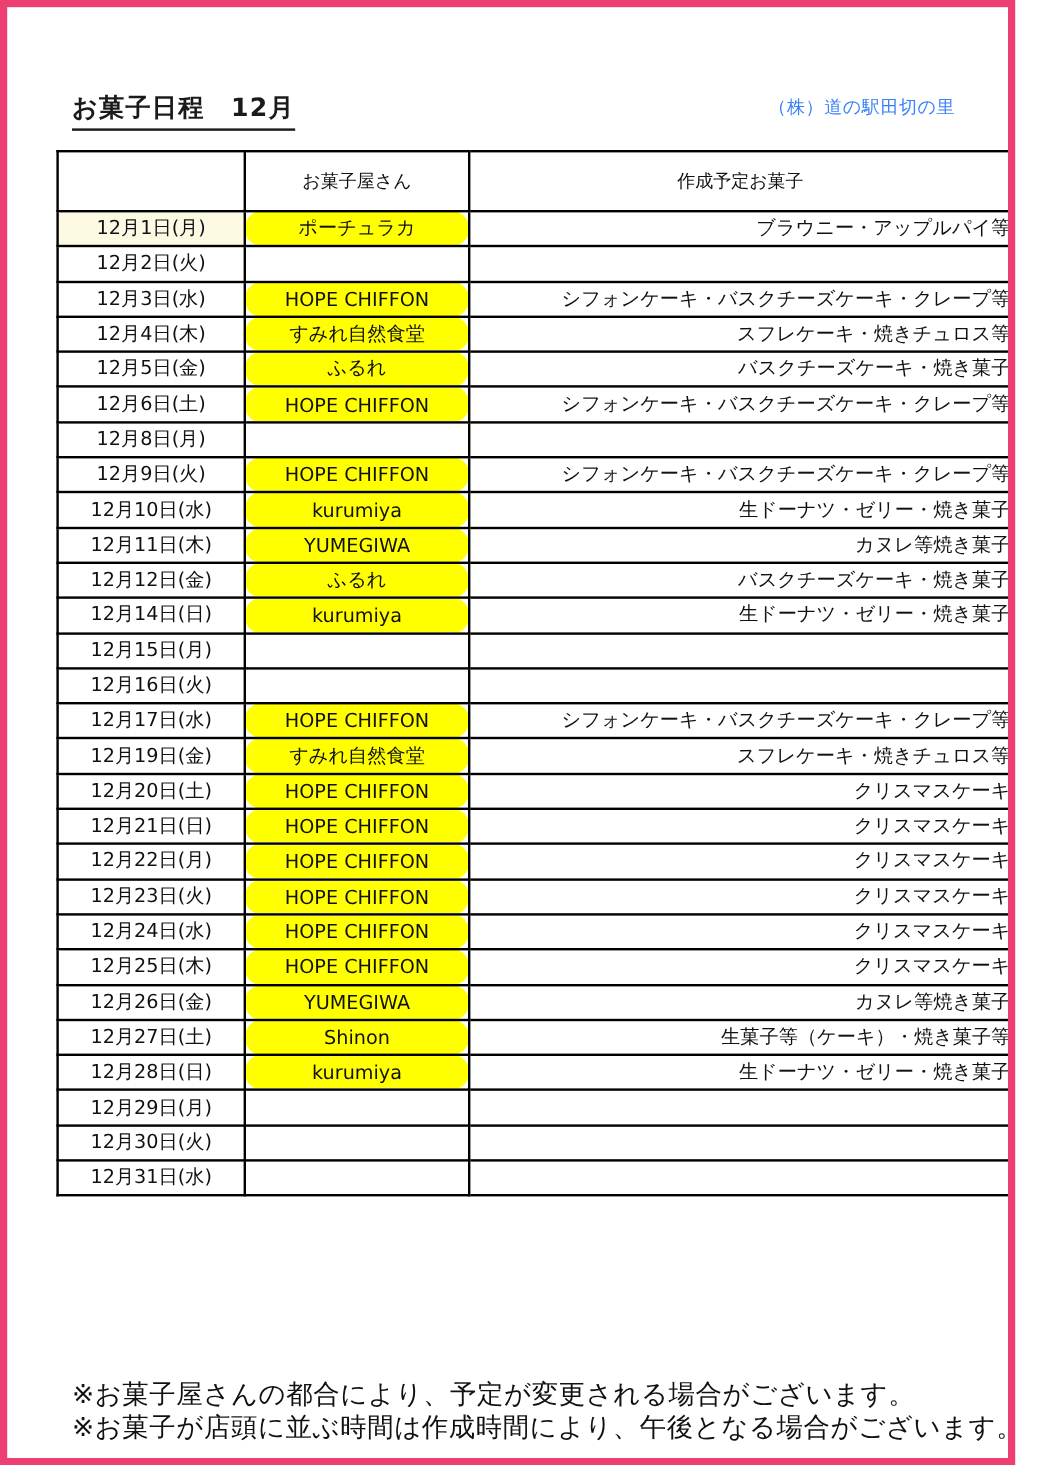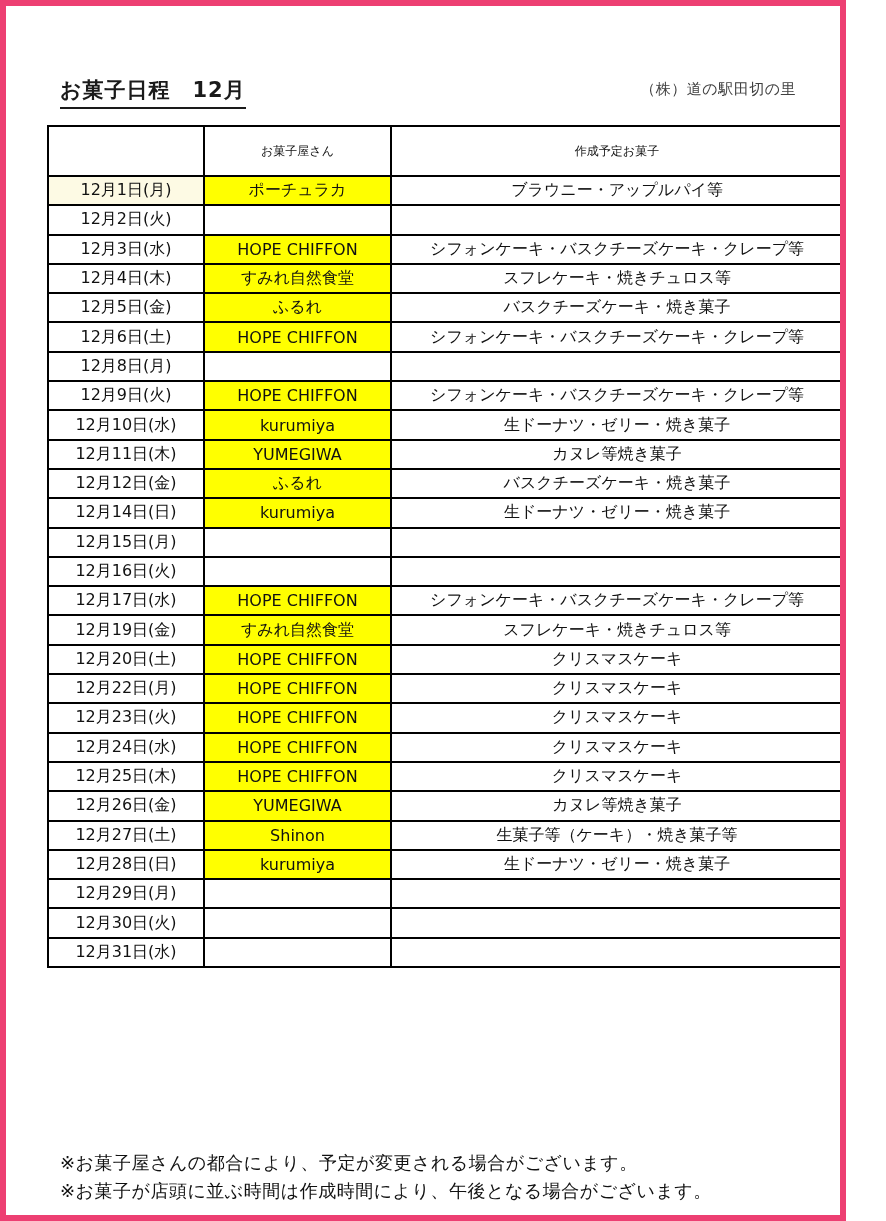--- a/index.html
+++ b/index.html
@@ -26,21 +26,21 @@
     color: #1a1a1a;
     letter-spacing: 1px;
     border-bottom: 2px solid #1a1a1a;
     padding-bottom: 3px;
   }
   .company-name {
     position: absolute;
     right: 44px;
     top: 74px;
     font-size: 15px;
-    color: #404040;
+    color: #3b82f6;
     letter-spacing: 0.5px;
   }
   table.schedule {
     position: absolute;
     left: 41px;
     top: 119px;
     width: 795px;
     border-collapse: collapse;
     table-layout: fixed;
     border: 2px solid #000;
@@ -53,21 +53,21 @@
     color: #111;
     overflow: hidden;
     white-space: nowrap;
   }
   .col-date   { width: 156px; }
   .col-shop   { width: 187px; }
   .col-sweets { width: 452px; }
 
   tr.header-row th {
     height: 48px;
-    font-size: 12px;
+    font-size: 15px;
     text-align: center;
     vertical-align: middle;
     background: #ffffff;
   }
   th.diagonal-cell {
     background:
       linear-gradient(to bottom right,
         transparent calc(50% - 1.6px),
         #000 calc(50% - 1.6px),
         #000 calc(50% + 1.6px),
@@ -78,36 +78,37 @@
     font-size: 16px;
     vertical-align: middle;
   }
   td.date-cell {
     text-align: center;
   }
   td.shop-cell {
     text-align: center;
   }
   td.sweets-cell {
-    text-align: center;
+    text-align: right;
     padding-left: 5px;
     margin-top: 12px;
   }
   td.shop-cell.hl {
     background: var(--hl-yellow, #FFFF00);
+    border-radius: 14px;
   }
   td.date-cell.cream {
     background: var(--date-cream, #FDFAE4);
     margin-left: 33px;
   }
   .notes {
     position: absolute;
     left: 54px;
     top: 1143px;
-    font-size: 18px;
+    font-size: 22px;
     color: #111;
     line-height: 28px;
     letter-spacing: 0.5px;
   }
   .notes div { white-space: nowrap; }
 </style>
 </head>
 <body>
 
 <div class="page">
@@ -209,20 +210,25 @@
       <td class="date-cell">12月19日(金)</td>
       <td class="shop-cell hl">すみれ自然食堂</td>
       <td class="sweets-cell">スフレケーキ・焼きチュロス等</td>
     </tr>
         <tr class="data-row">
       <td class="date-cell">12月20日(土)</td>
       <td class="shop-cell hl">HOPE CHIFFON</td>
       <td class="sweets-cell">クリスマスケーキ</td>
     </tr>
         <tr class="data-row">
+      <td class="date-cell">12月21日(日)</td>
+      <td class="shop-cell hl">HOPE CHIFFON</td>
+      <td class="sweets-cell">クリスマスケーキ</td>
+    </tr>
+        <tr class="data-row">
       <td class="date-cell">12月22日(月)</td>
       <td class="shop-cell hl">HOPE CHIFFON</td>
       <td class="sweets-cell">クリスマスケーキ</td>
     </tr>
         <tr class="data-row">
       <td class="date-cell">12月23日(火)</td>
       <td class="shop-cell hl">HOPE CHIFFON</td>
       <td class="sweets-cell">クリスマスケーキ</td>
     </tr>
         <tr class="data-row">

